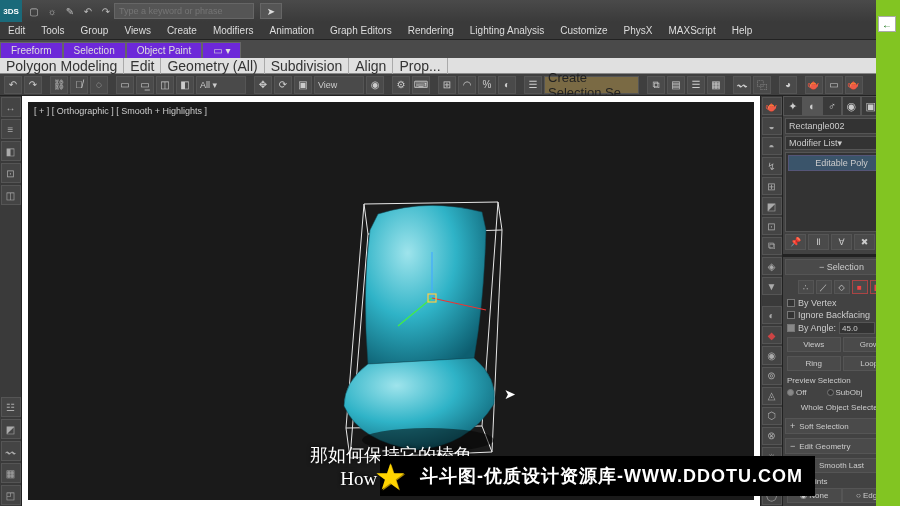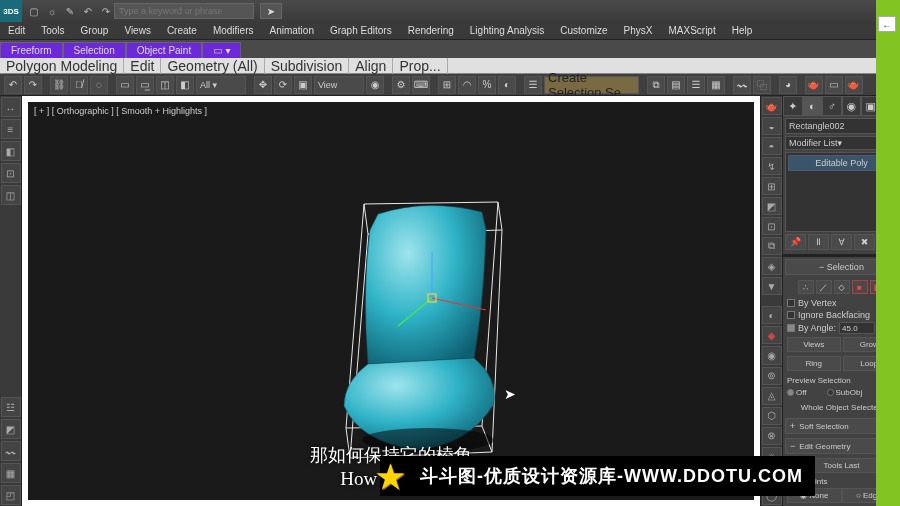--- a/index.html
+++ b/index.html
@@ -347,21 +347,21 @@
 
     <div class="sechdr">
         <span class="plus">+</span>
         <span>Soft Selection</span>
       </div>
     <div class="sechdr">
         <span class="plus">−</span>
         <span>Edit Geometry</span>
       </div>
     <div class="btn-row">
-        <div class="pbtn">Tools Last</div>
+        <div class="pbtn">Smooth Last</div>
       </div>
     <div style="padding:2px 4px;font-size:8px">Constraints</div>
     <div class="tbl">
       <div class="cell">◉ <span>None</span></div>
       <div class="cell">○ <span>Edge</span></div>
     </div>
   </div>
 </div>
 
 <div class="banner">

